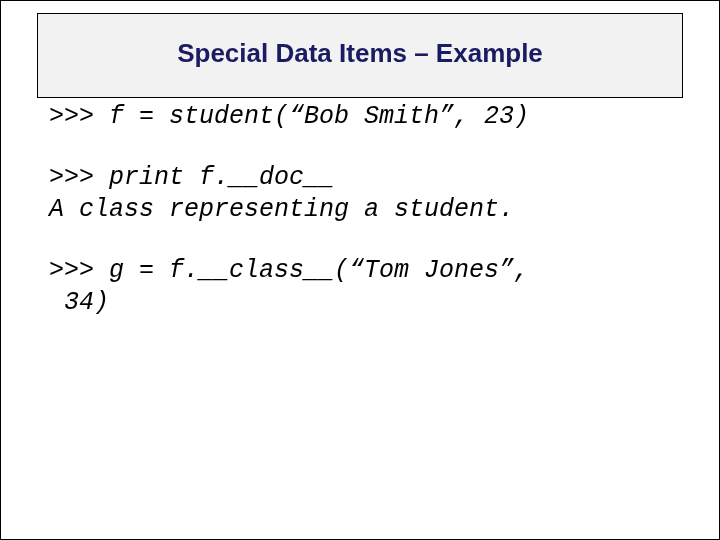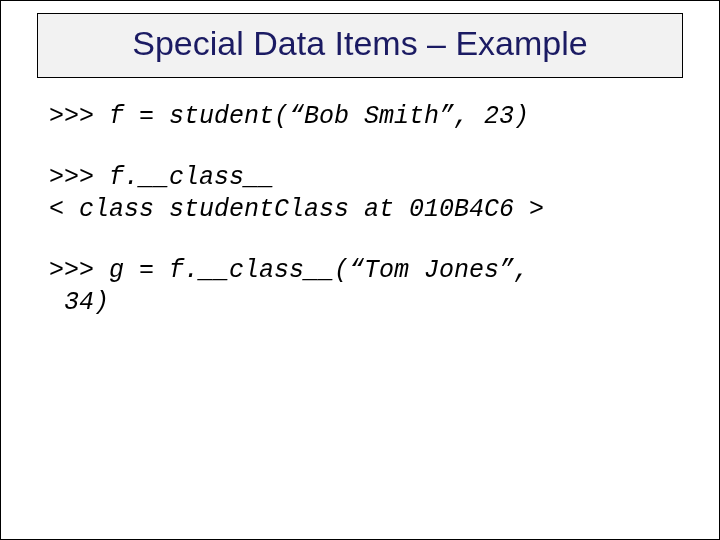--- a/index.html
+++ b/index.html
@@ -21,24 +21,24 @@
     position: absolute;
     top: 12px;
     left: 36px;
     right: 36px;
     border: 1px solid #000;
     background: #f2f2f2;
     padding: 10px 12px 14px 12px;
     text-align: center;
   }
   .title-box h1 {
-    margin: 0;
+    margin: 14px;
     font-family: Arial, "Helvetica", sans-serif;
-    font-weight: normal;
-    font-size: 34px;
+    font-weight: bold;
+    font-size: 26px;
     color: #1b1b63;
     letter-spacing: 0px;
   }
   .code-area {
     position: absolute;
     top: 100px;
     left: 48px;
     right: 48px;
     font-family: "Courier New", Courier, monospace;
     font-size: 25px;
@@ -53,18 +53,18 @@
 </style>
 </head>
 <body>
 
 <div class="slide">
   <div class="title-box">
     <h1>Special Data Items – Example</h1>
   </div>
   <div class="code-area">
     <div class="block">&gt;&gt;&gt; f = student(“Bob Smith”, 23)</div>
-    <div class="block">&gt;&gt;&gt; f.__class__
-&lt; class studentClass at 010B4C6 &gt;</div>
+    <div class="block">&gt;&gt;&gt; print f.__doc__
+A class representing a student.</div>
     <div class="block">&gt;&gt;&gt; g = f.__class__(“Tom Jones”,
  34)</div>
   </div>
 </div>
 
 </body></html>

